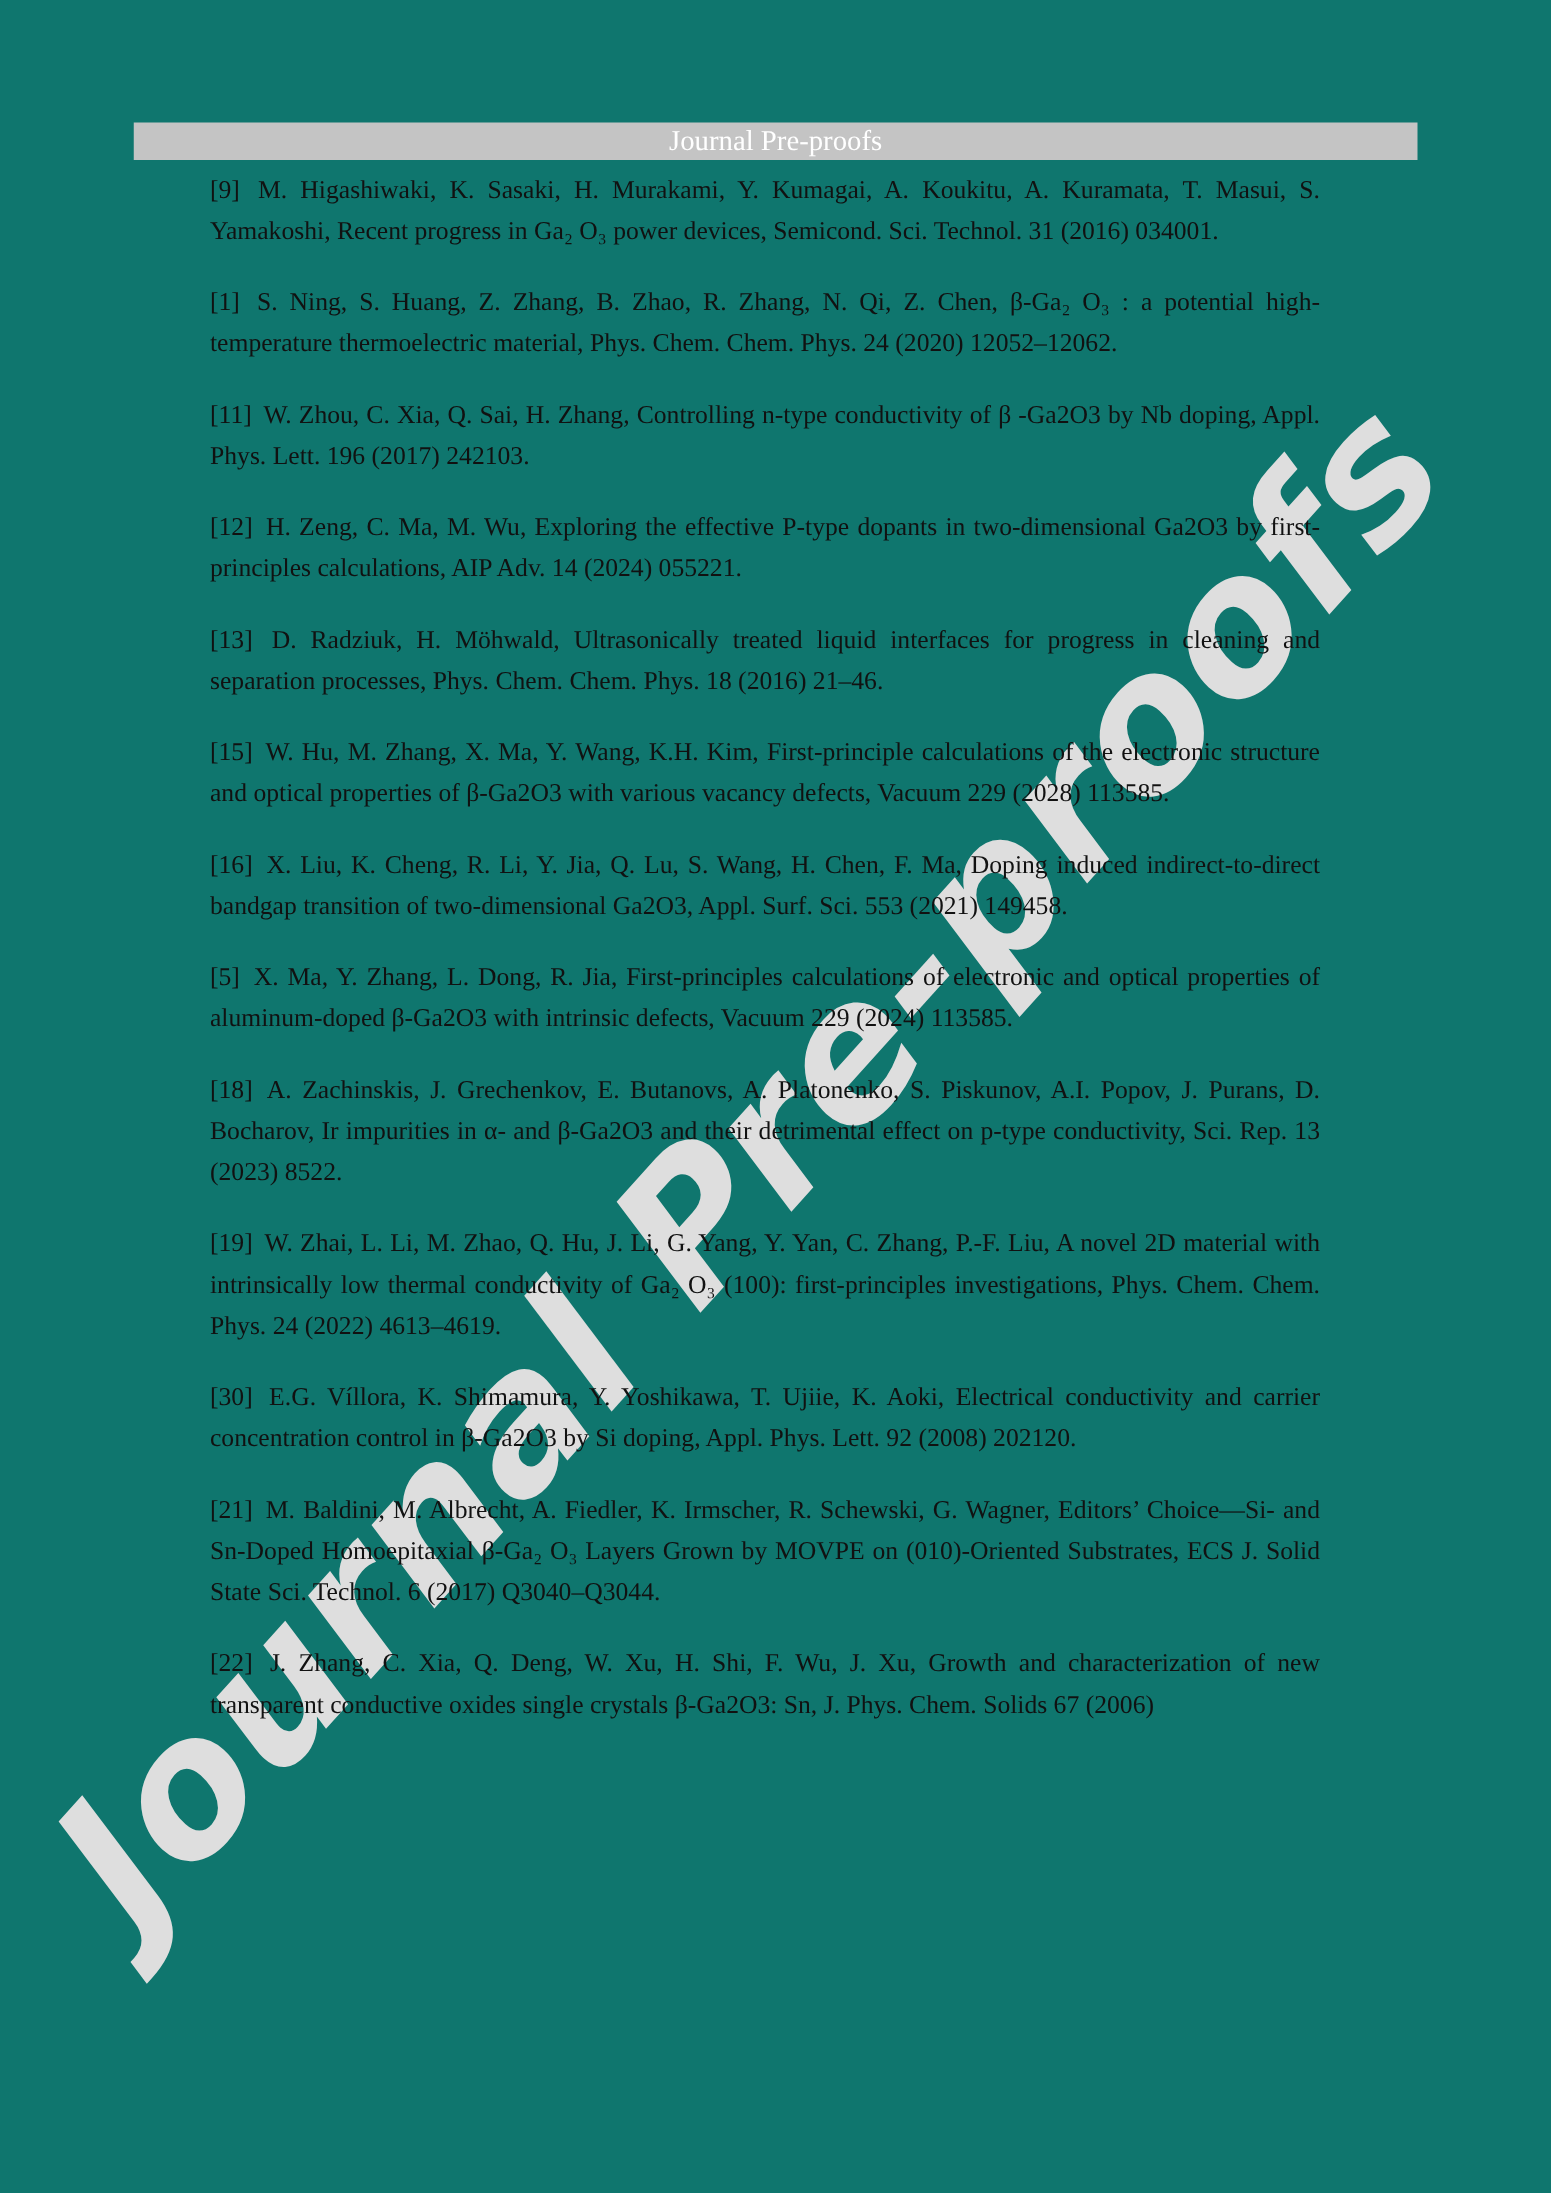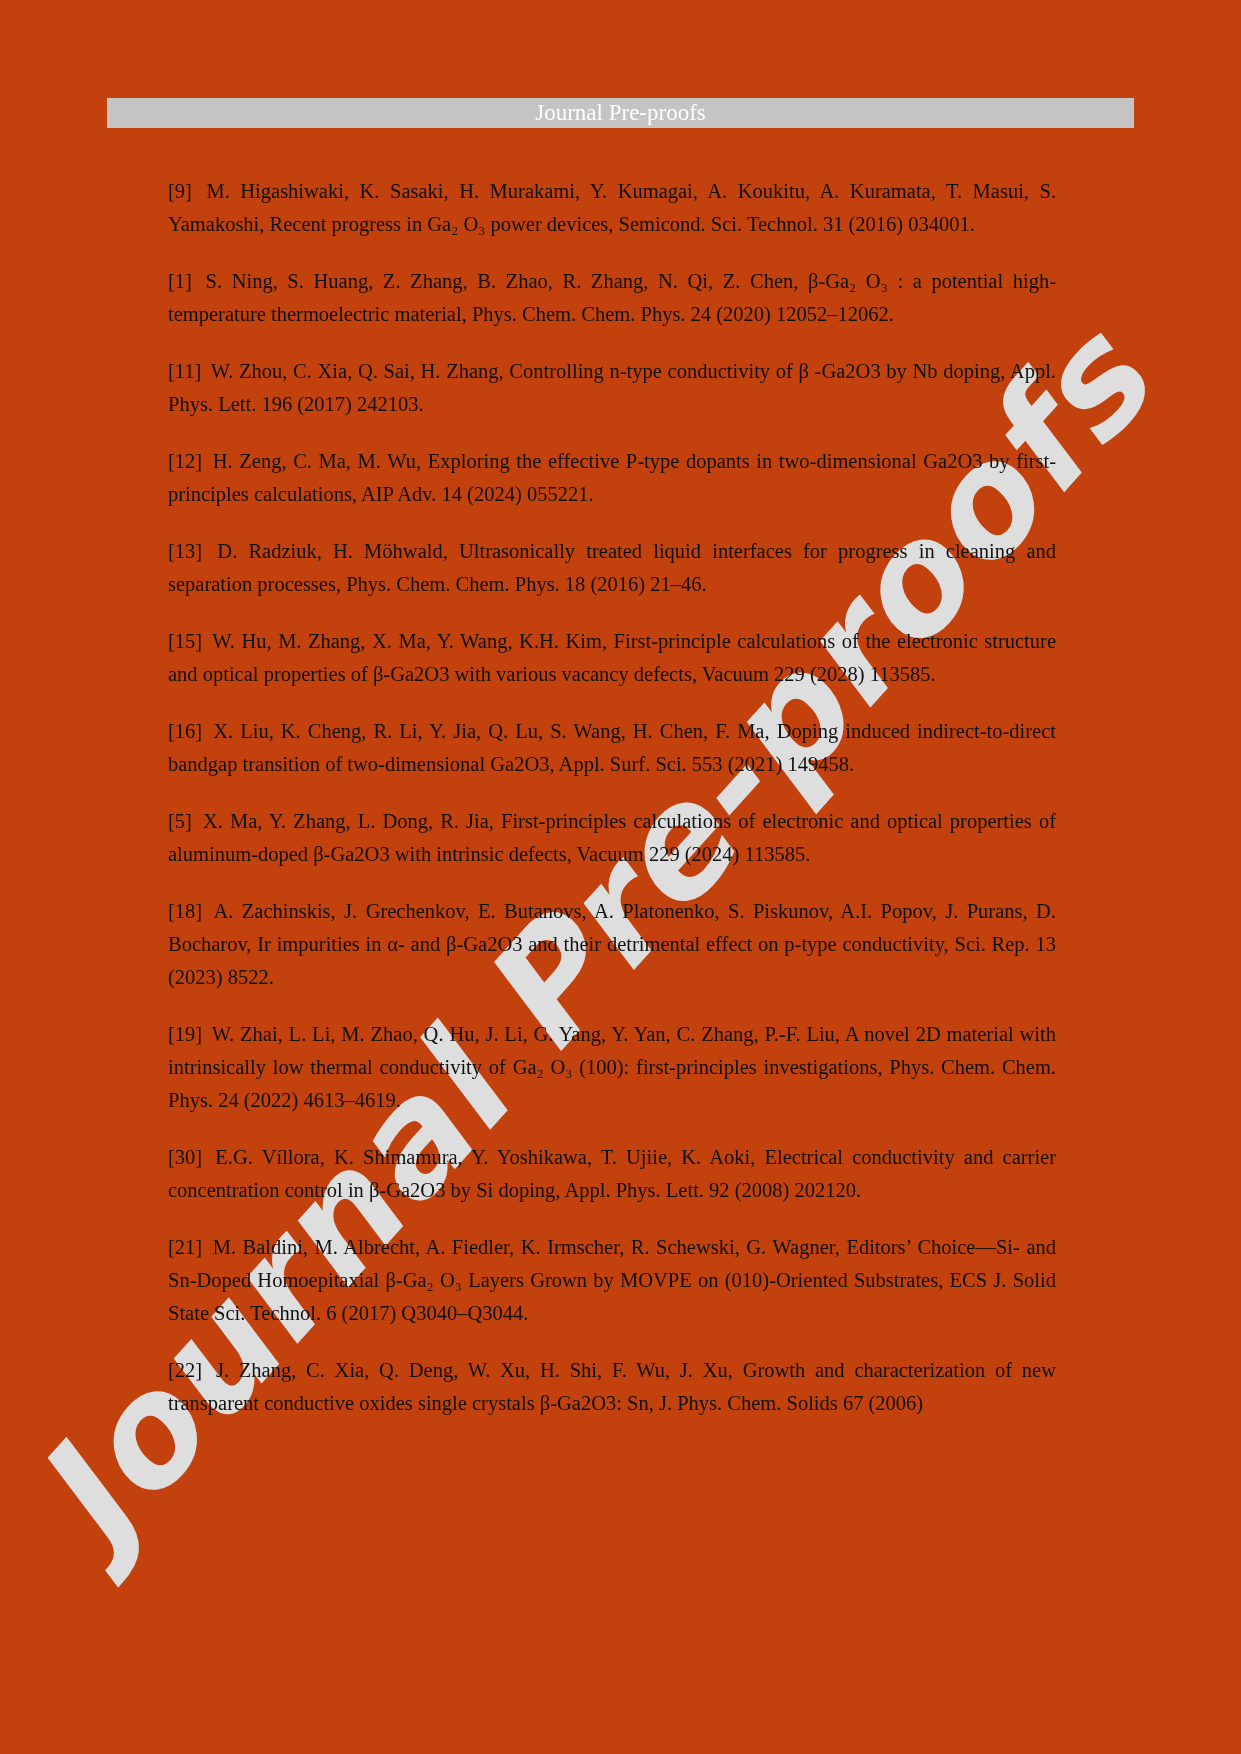--- a/index.html
+++ b/index.html
@@ -1,20 +1,20 @@
 <!DOCTYPE html>
 <html><head>
 <meta charset="utf-8">
 <style>
   html, body { margin: 0; padding: 0; background: #ffffff; }
   .page {
     position: relative;
     width: 1241px;
     height: 1754px;
-    background: #c2410c;
+    background: #0f766e;
     overflow: hidden;
     font-family: "Liberation Serif", "DejaVu Serif", serif;
   }
   .header-bar {
     position: absolute;
     left: 107px;
     top: 98px;
     width: 1027px;
     height: 30px;
     background: #c4c4c4;
@@ -46,21 +46,20 @@
   .content {
     position: absolute;
     left: 168px;
     top: 136px;
     width: 888px;
     z-index: 2;
     color: #111111;
     font-size: 20.5px;
     line-height: 33px;
     text-align: justify;
-    margin-top: 39px;
   }
   .reference {
     margin: 0 0 24px 0;
   }
   .ref-label { margin-right: 4px; }
 </style>
 </head>
 <body>
 
 <div class="page">

